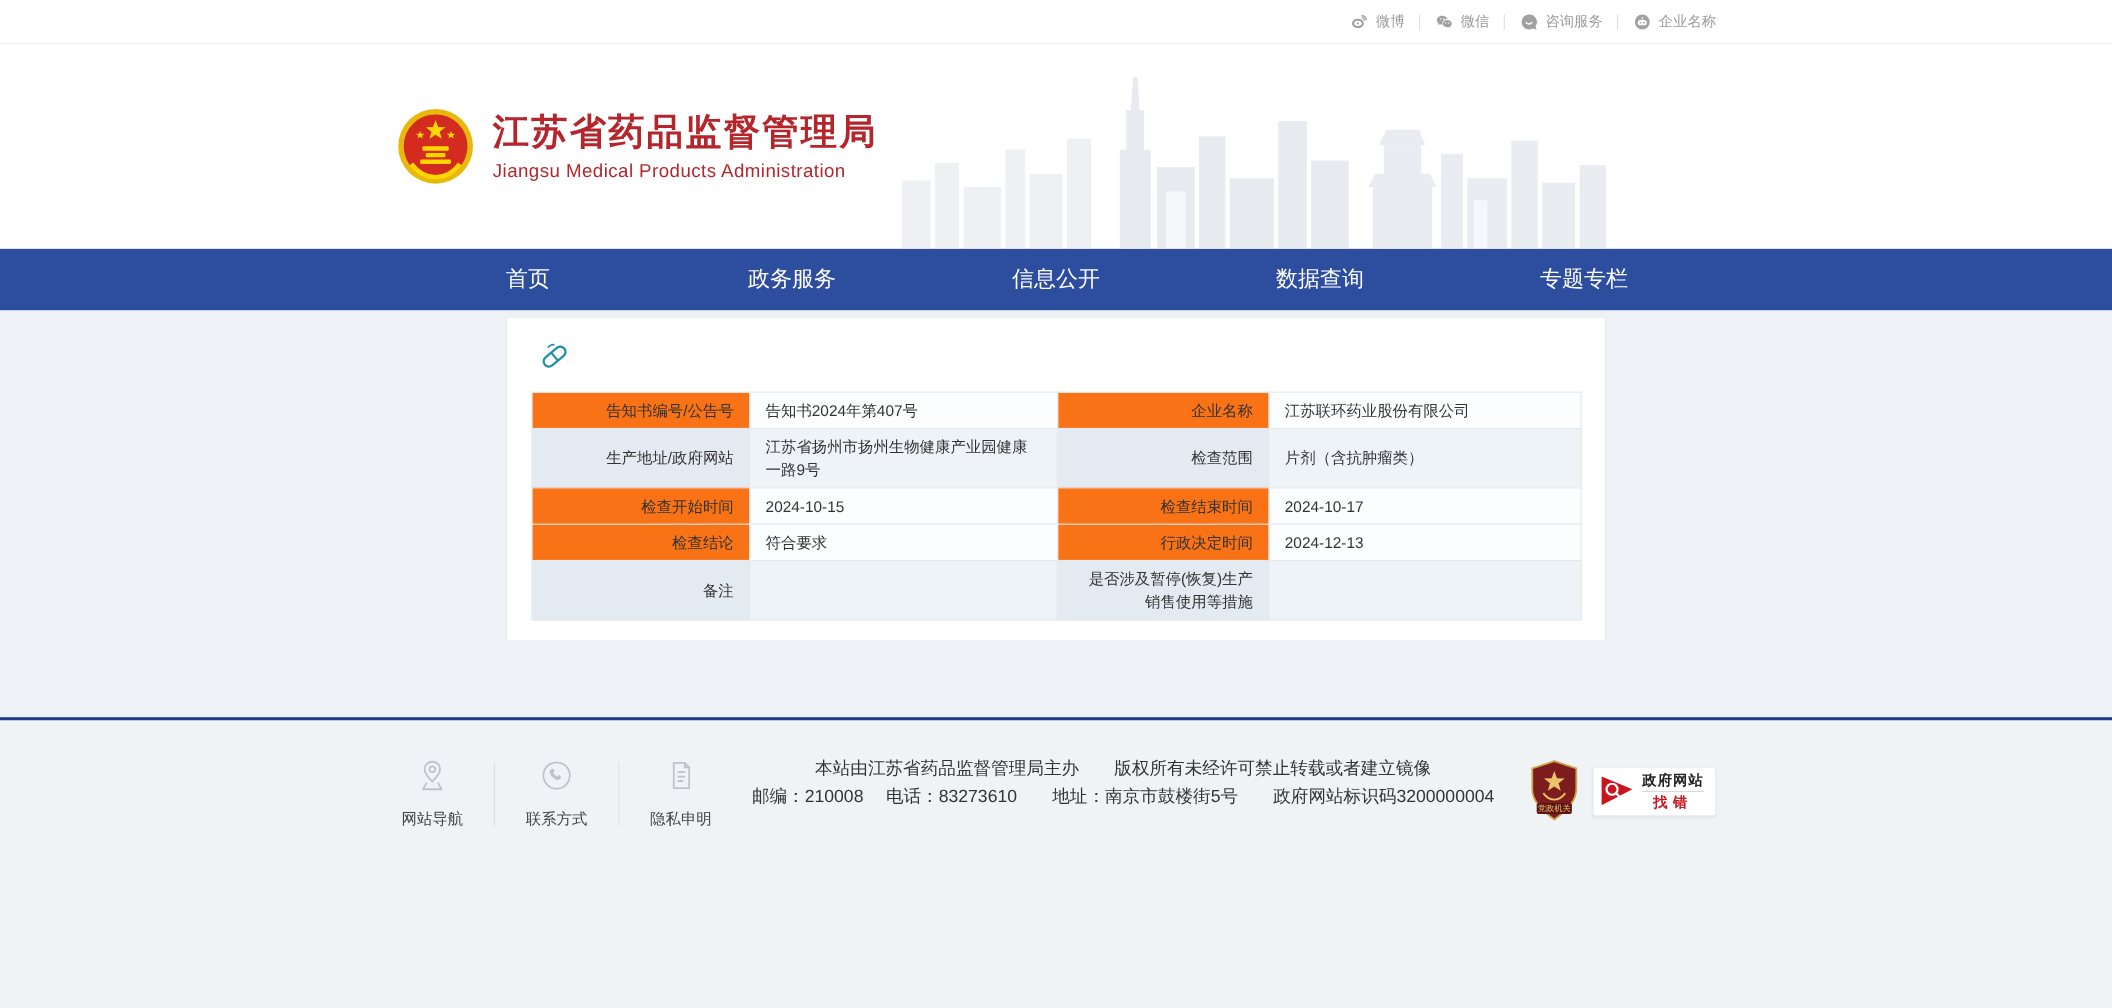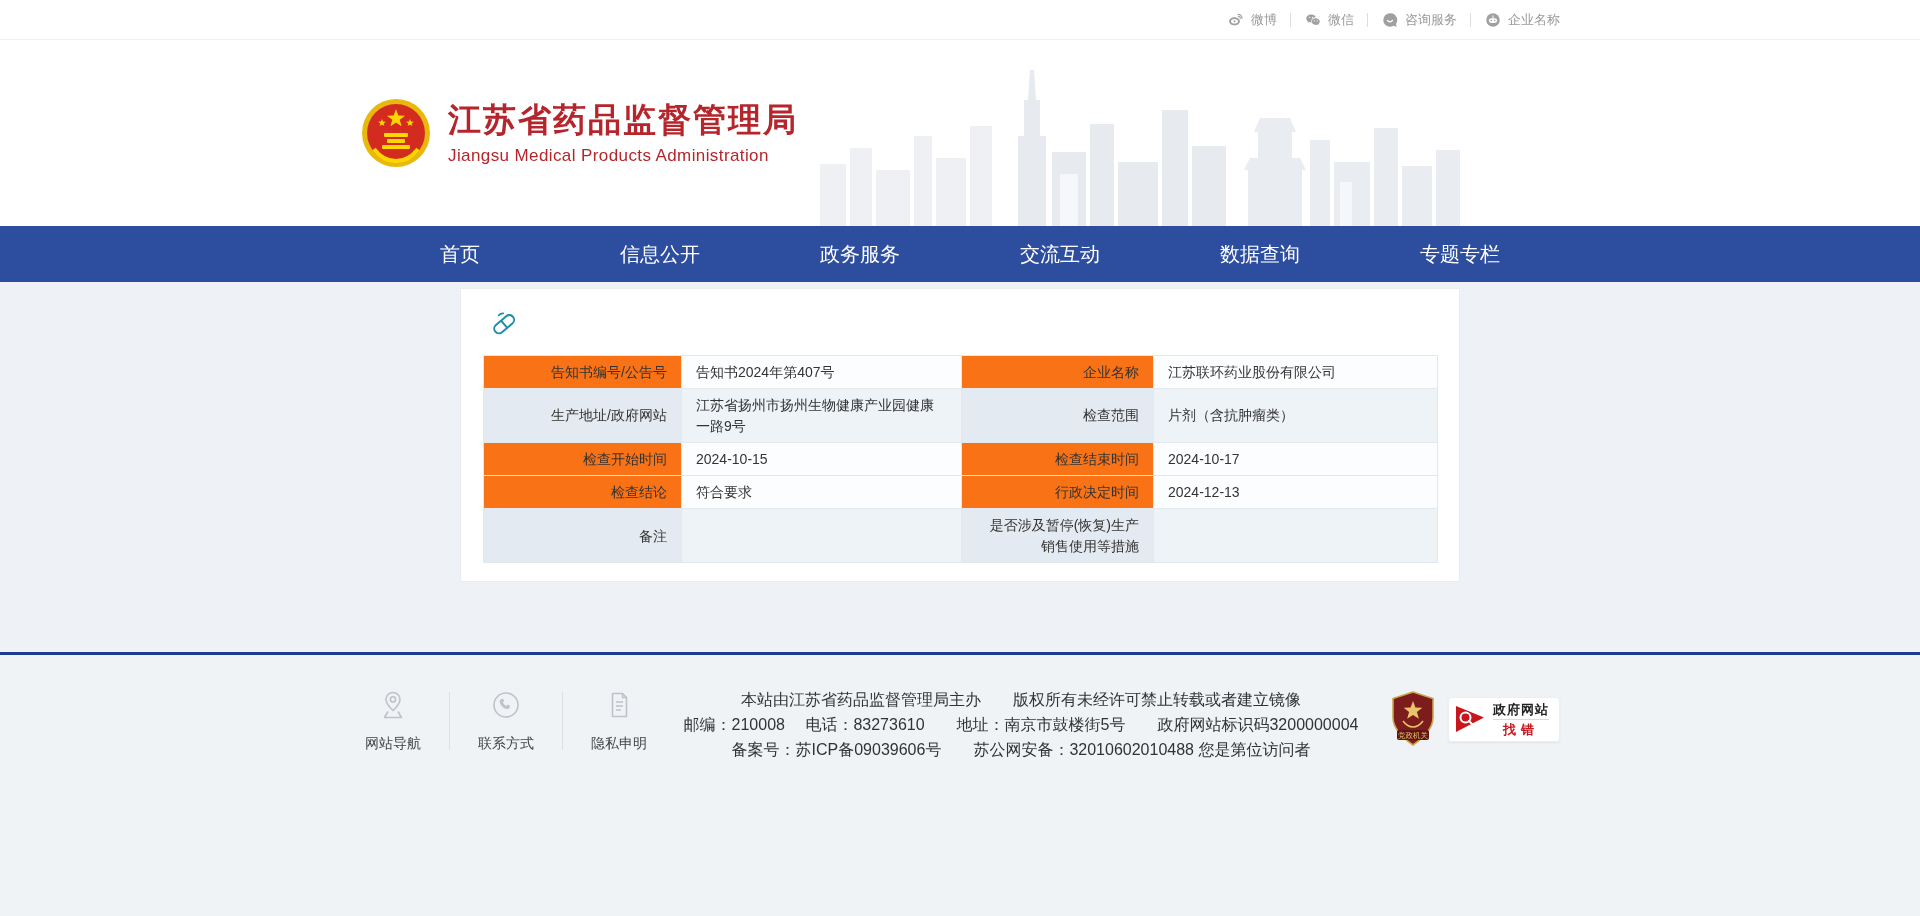--- a/index.html
+++ b/index.html
@@ -165,23 +165,22 @@
       <div>
         <div class="site-title">江苏省药品监督管理局</div>
         <div class="site-subtitle">Jiangsu Medical Products Administration</div>
       </div>
     </div>
   </div>
 
   <div class="nav">
     <div class="wrap1200 nav-inner">
       <div class="nav-item">首页</div>
+      <div class="nav-item">政务服务</div>
       <div class="nav-item">信息公开</div>
-      <div class="nav-item">政务服务</div>
-      <div class="nav-item">交流互动</div>
       <div class="nav-item">数据查询</div>
       <div class="nav-item">专题专栏</div>
     </div>
   </div>
 
   <div class="main">
 
     <div class="card">
       <svg class="pill-icon" viewBox="0 0 30 30">
         <g transform="rotate(-40 15 15)">
@@ -262,21 +261,20 @@
             <path d="M19.5 4.5v4h4"></path>
             <path d="M13 13h7M13 17h7M13 21h5"></path>
           </svg>
           <div class="qlink-label">隐私申明</div>
         </div>
       </div>
 
       <div class="footer-text">
         <div>本站由江苏省药品监督管理局主办　　版权所有未经许可禁止转载或者建立镜像</div>
         <div>邮编：210008　 电话：83273610　　地址：南京市鼓楼街5号　　政府网站标识码3200000004</div>
-        <div>备案号：苏ICP备09039606号　　苏公网安备：32010602010488 您是第位访问者</div>
       </div>
 
       <div class="badges">
         <svg class="badge-shield" viewBox="0 0 46 56">
           <path d="M23 1L3 7.5v19c0 11 8.5 19.5 20 27.5 11.5-8 20-16.5 20-27.5v-19z" fill="#7d1c1c" stroke="#caa64a" stroke-width="1.6"></path>
           <polygon fill="#e9c46a" points="23,10 25.4,16.6 32.4,16.8 26.9,21.1 28.9,27.8 23,23.9 17.1,27.8 19.1,21.1 13.6,16.8 20.6,16.6"></polygon>
           <path d="M13 30c3 4 6.5 6 10 6s7-2 10-6" stroke="#e9c46a" stroke-width="1.6" fill="none"></path>
           <rect x="7" y="39" width="32" height="10" rx="2" fill="#5f1414"></rect>
           <text x="23" y="46.6" text-anchor="middle" font-size="7.5" fill="#e9c46a" aria-label="党政机关">党政机关</text>
         </svg>

